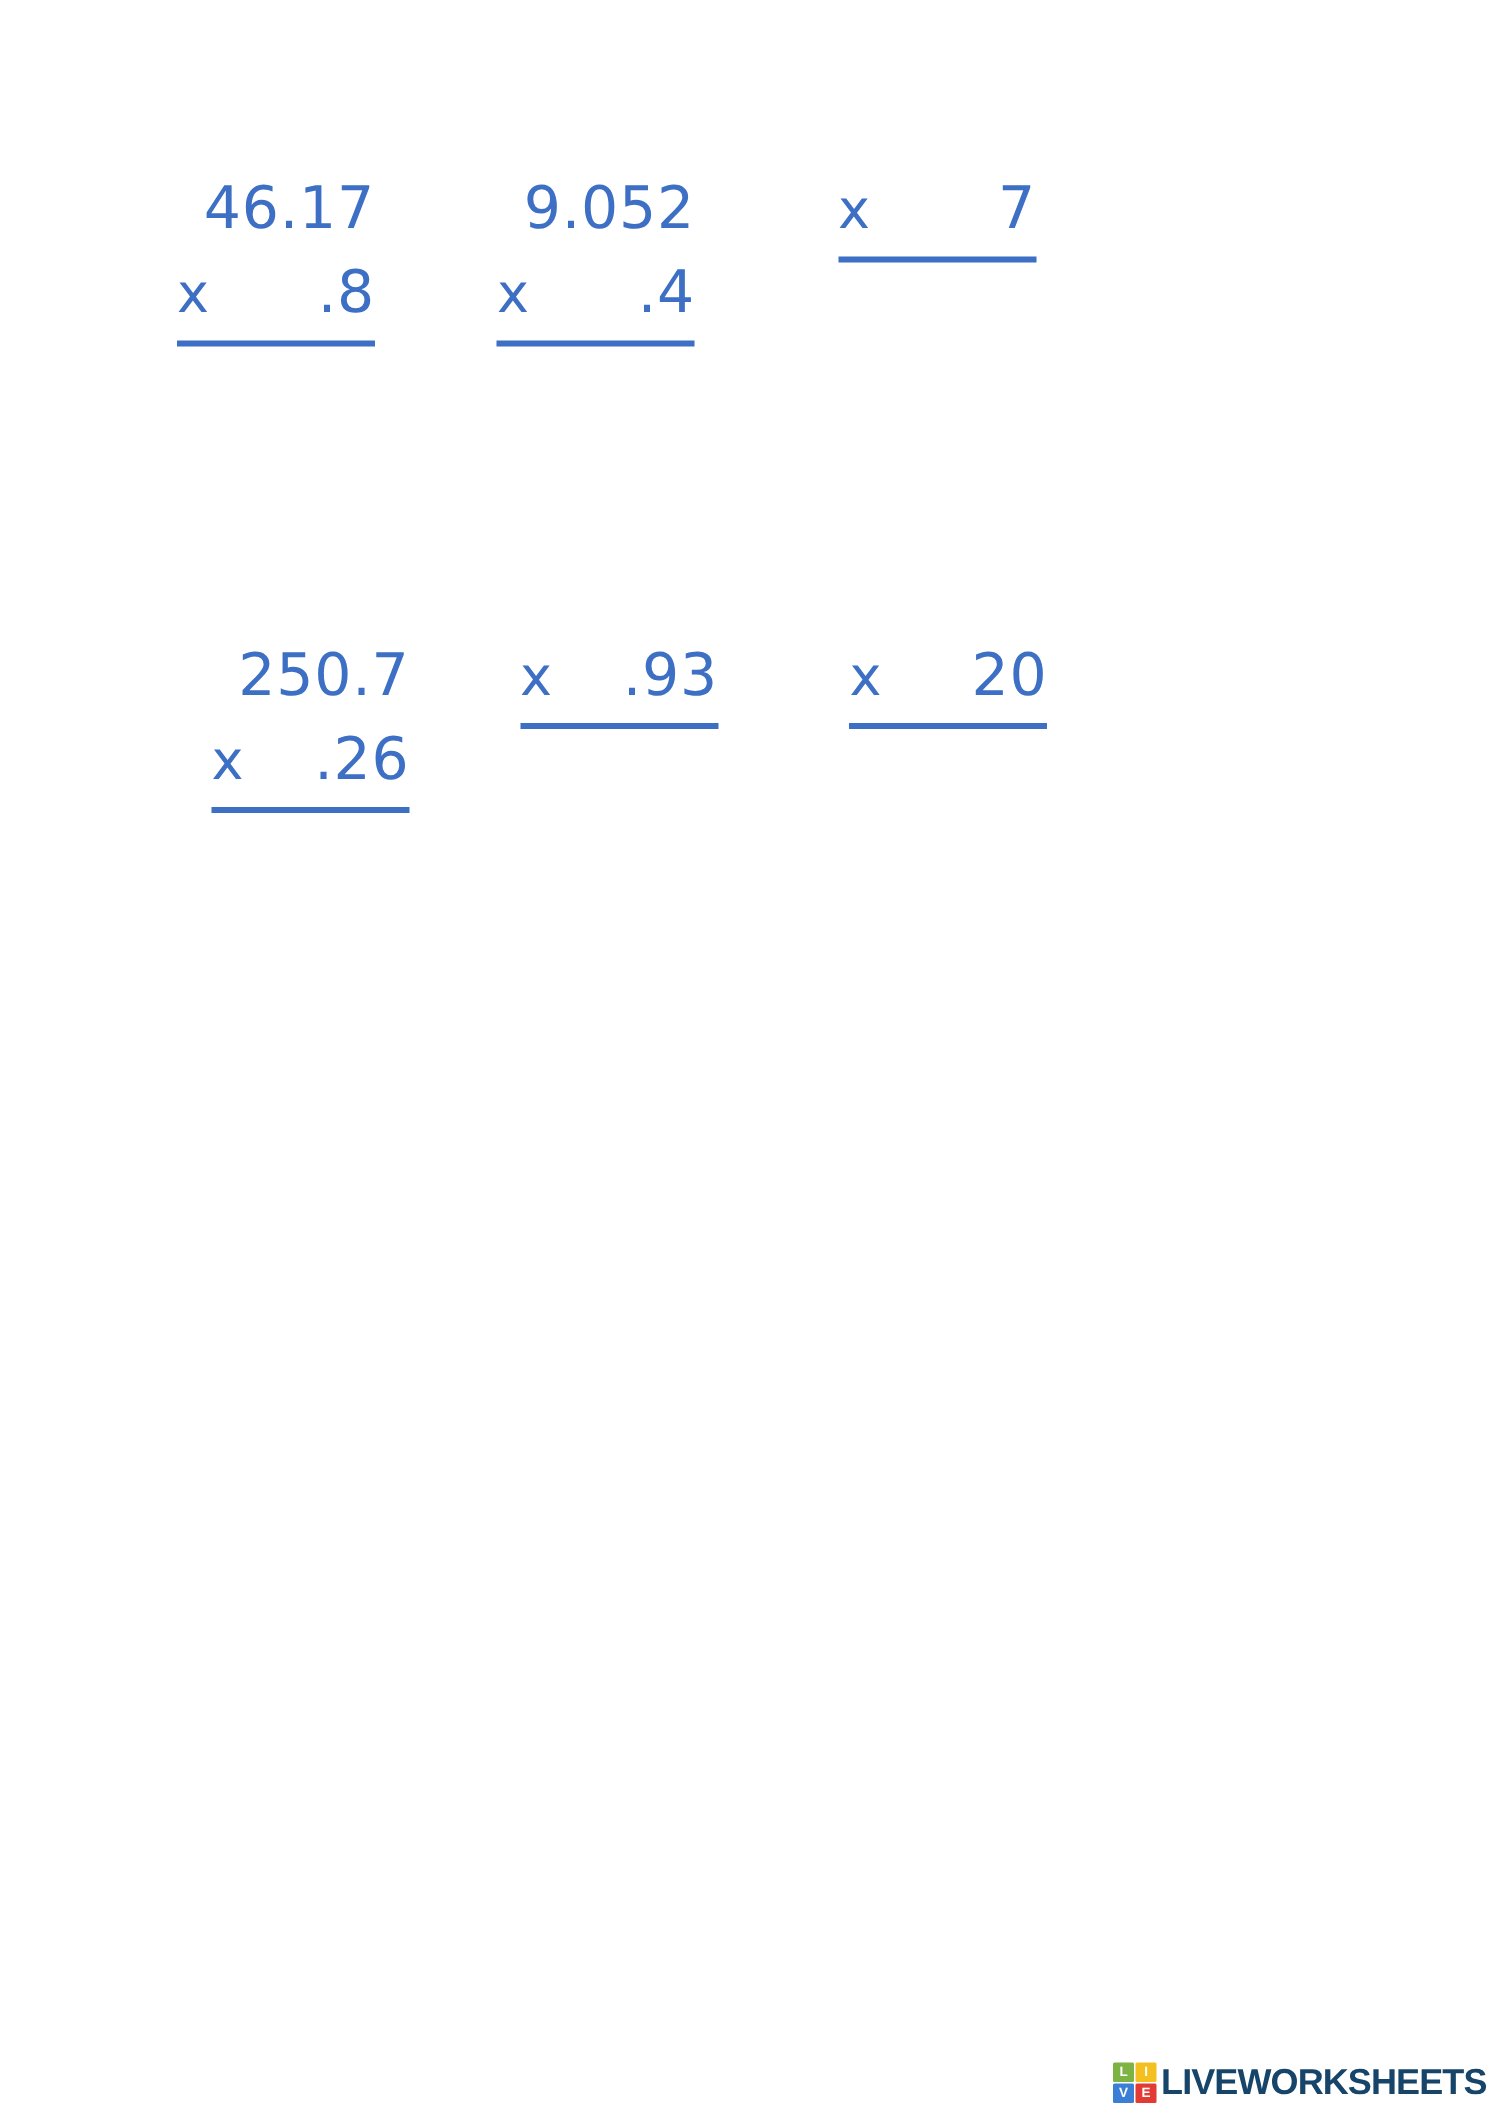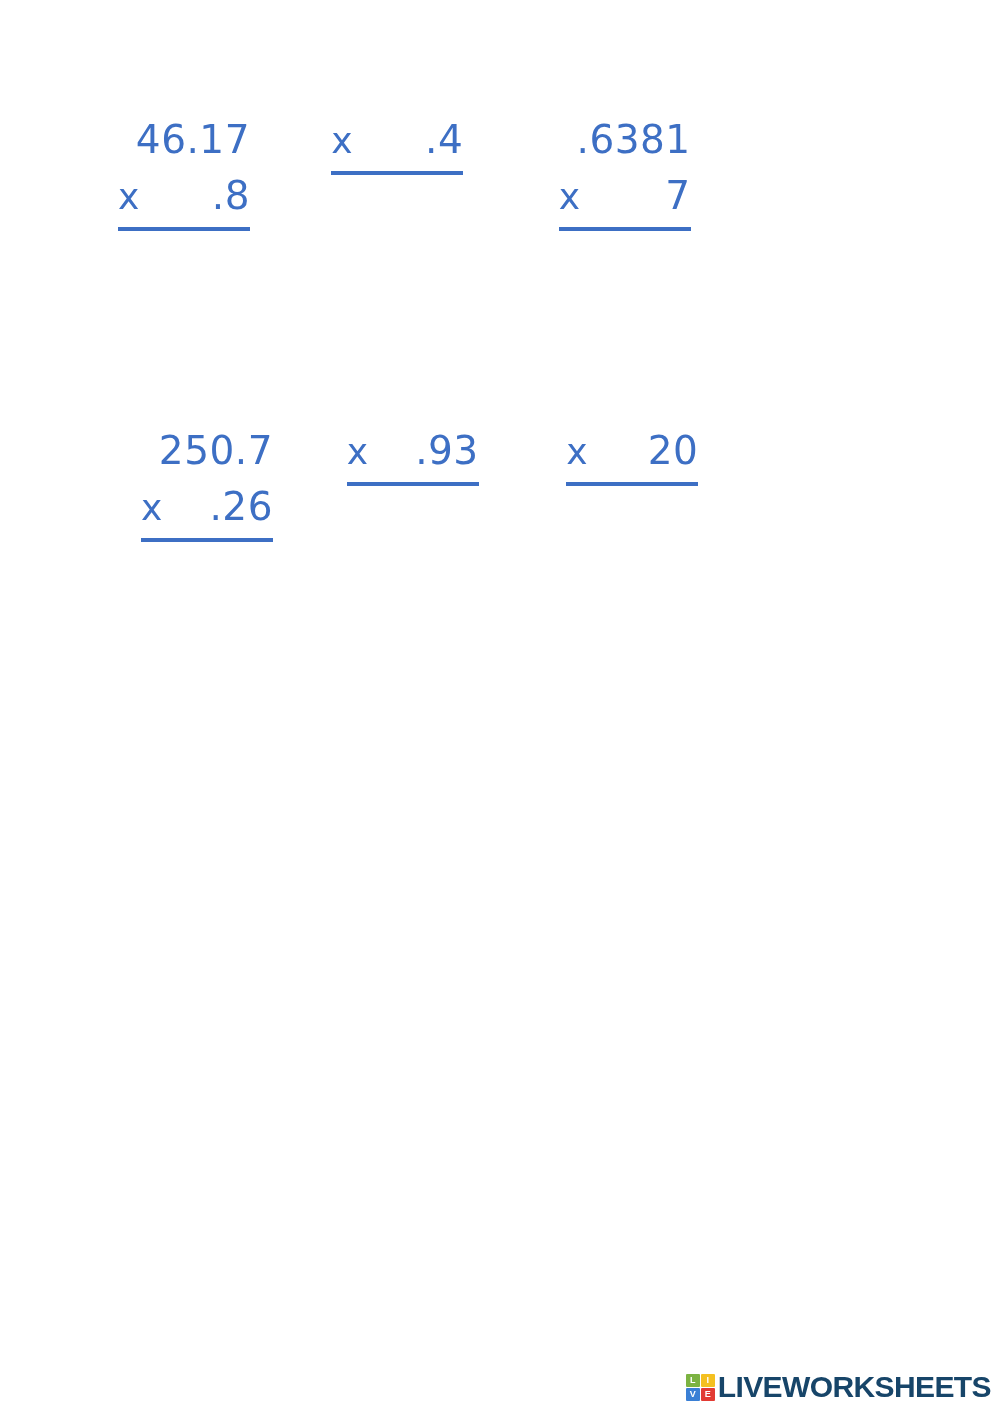--- a/index.html
+++ b/index.html
@@ -114,21 +114,21 @@
     border-radius: 1px;
   }
   .lw-cell.c-l { background: #7cb342; }
   .lw-cell.c-i { background: #f4c020; }
   .lw-cell.c-v { background: #3a7fd5; }
   .lw-cell.c-e { background: #e23b33; }
 
   .lw-wordmark {
     color: #174569;
     font-family: "Liberation Sans", sans-serif;
-    font-size: 30px;
+    font-size: 24px;
     font-weight: bold;
     letter-spacing: -0.6px;
     line-height: 1;
   }
 </style>
 </head>
 <body>
 
 <div class="worksheet">
 
@@ -141,30 +141,30 @@
           <div class="operand-top">46.17</div>
           <div class="operand-bottom-line">
             <span class="op-sign">x</span>
             <span class="op-multiplier">.8</span>
           </div>
         </div>
       </div>
 
       <div class="problem col-1">
         <div class="problem-inner">
+          <div class="operand-top">9.052</div>
           <div class="operand-bottom-line">
             <span class="op-sign">x</span>
             <span class="op-multiplier">.4</span>
           </div>
         </div>
       </div>
 
       <div class="problem col-2">
         <div class="problem-inner">
-          <div class="operand-top">.6381</div>
           <div class="operand-bottom-line">
             <span class="op-sign">x</span>
             <span class="op-multiplier">7</span>
           </div>
         </div>
       </div>
 
     </div>
 
     <div class="problem-row row-2">

